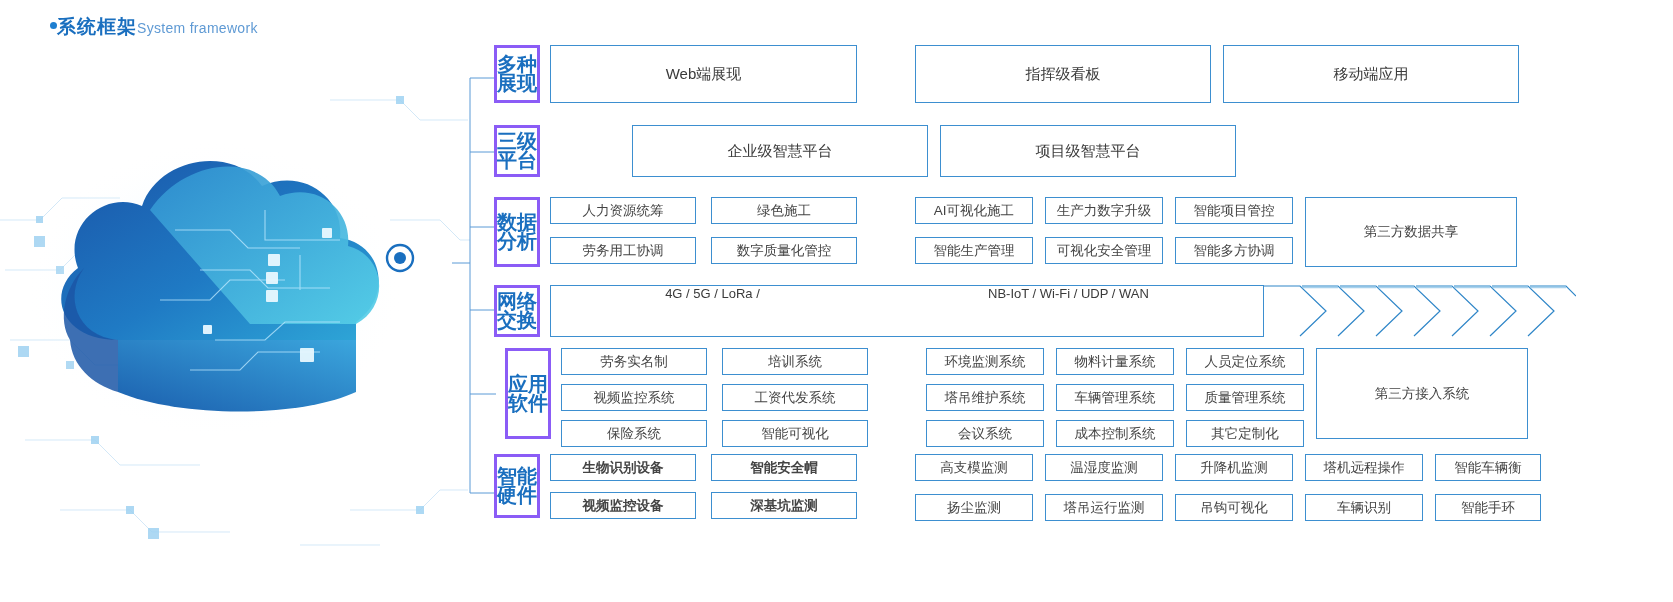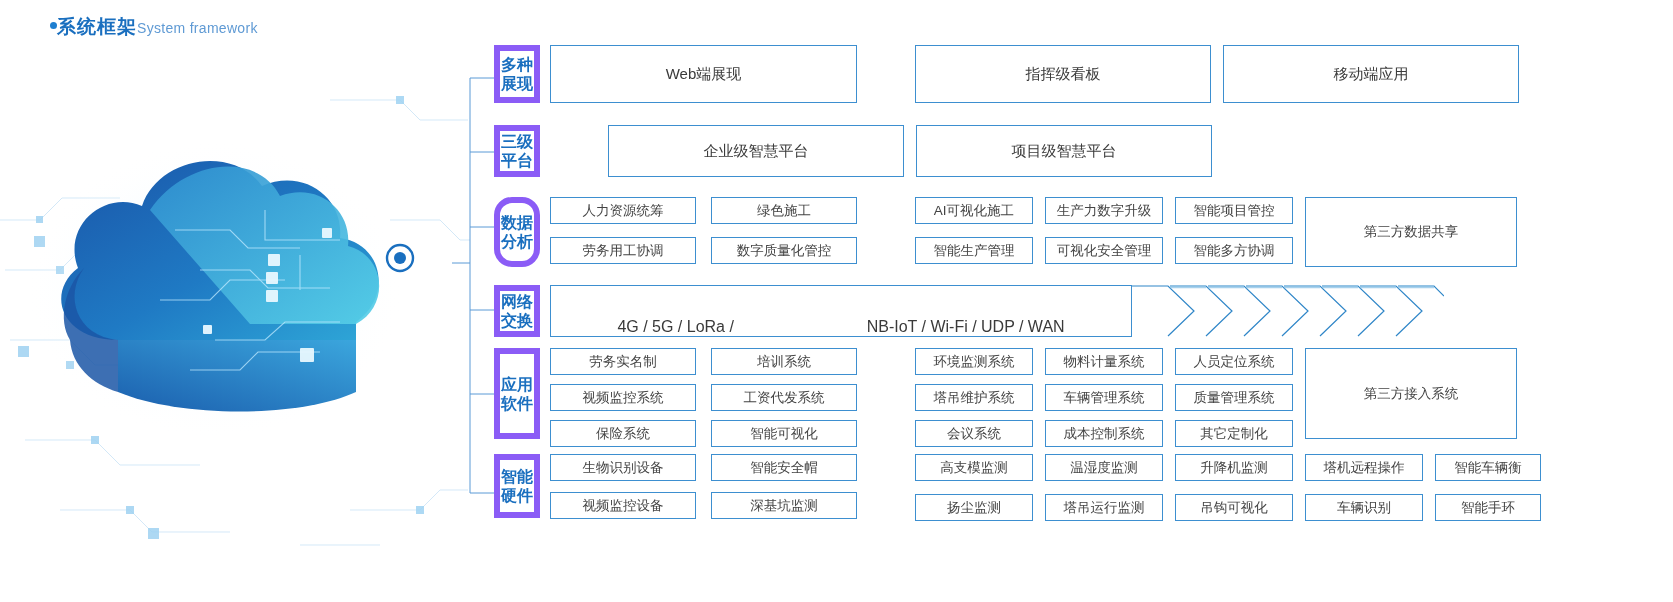--- a/index.html
+++ b/index.html
@@ -41,23 +41,23 @@
   .tree { position: absolute; left: 452px; top: 45px; width: 60px; height: 470px; }
 
   
   .grid { position: absolute; left: 494px; top: 45px; }
 
   .row { position: absolute; left: 0; display: flex; align-items: stretch; }
 
   
   .stage {
     width: 46px;
-    border: 6px solid #8b5cf6;
+    border: 3px solid #8b5cf6;
     color: #1a6fbf;
-    font-size: 16px;
+    font-size: 20px;
     font-weight: bold;
     line-height: 19px;
     display: flex; flex-direction: column;
     align-items: center; justify-content: center;
     flex: none;
     background: #fff;
   }
 
   .cols { display: flex; margin-left: 10px; }
 
@@ -78,57 +78,57 @@
 
   
   .r1 { top: 0; }
   .r1 .stage { height: 58px; }
   .r1 .cell { height: 58px; }
   .r1 .c1 { width: 307px; }
   .r1 .c2 { width: 296px; }
   .r1 .c3 { width: 296px; }
 
   
-  .r2 { top: 80px; }
+  .r2 { top: 80px; gap: 24px; }
   .r2 .stage { height: 52px; }
   .r2 .cell { height: 52px; }
   .r2 .c1 { width: 307px; }
   .r2 .c2 { width: 296px; }
   .r2 .c3 { width: 296px; }
 
   
   .r3 { top: 152px; }
-  .r3 .stage { height: 70px; border-radius: 18px; }
+  .r3 .stage { height: 70px; }
   .small { height: 27px; }
   .r3 .gridbox { display: grid; grid-template-columns: 146px 146px; gap: 10px 15px; }
   .r3 .gridbox3 { display: grid; grid-template-columns: 118px 118px 118px; gap: 10px 12px; }
   .r3 .wide { width: 212px; height: 70px; }
 
   
   .r4 { top: 240px; }
   .r4 .stage { height: 52px; }
   .net-bar {
-    height: 52px; width: 582px;
+    height: 52px; width: 714px;
     border: 1px solid #3d8fd0;
-    display: flex; align-items: flex-end; justify-content: space-around;
-    font-size: 16px; color: #3a3a3a; background: #fff;
+    display: flex; align-items: flex-start; justify-content: space-around;
+    font-size: 13px; color: #3a3a3a; background: #fff;
   }
   .arrows { position: relative; width: 312px; height: 52px; }
 
   
   .r5 { top: 303px; }
-  .r5 .stage { height: 91px; }
+  .r5 .stage { height: 91px; margin-left: 11px; }
   .r5 .gridbox { display: grid; grid-template-columns: 146px 146px; gap: 9px 15px; }
   .r5 .gridbox3 { display: grid; grid-template-columns: 118px 118px 118px; gap: 9px 12px; }
   .r5 .wide { width: 212px; height: 91px; }
 
   
   .r6 { top: 409px; }
   .r6 .stage { height: 64px; }
-  .r6 .gridbox { display: grid; grid-template-columns: 146px 146px; gap: 9px 15px; }
+  .r6 .gridbox { display: grid; grid-template-columns: 146px 146px; gap: 9px 15px; font-weight: bold; }
   .r6 .gridbox5 { display: grid; grid-template-columns: 118px 118px 118px 118px 106px; gap: 13px 12px; }
 </style>
 </head>
 <body>
 
 <div id="page">
 
   <div class="header">
     <span class="header-dot"></span>
     <span class="header-cn">系统框架</span>

